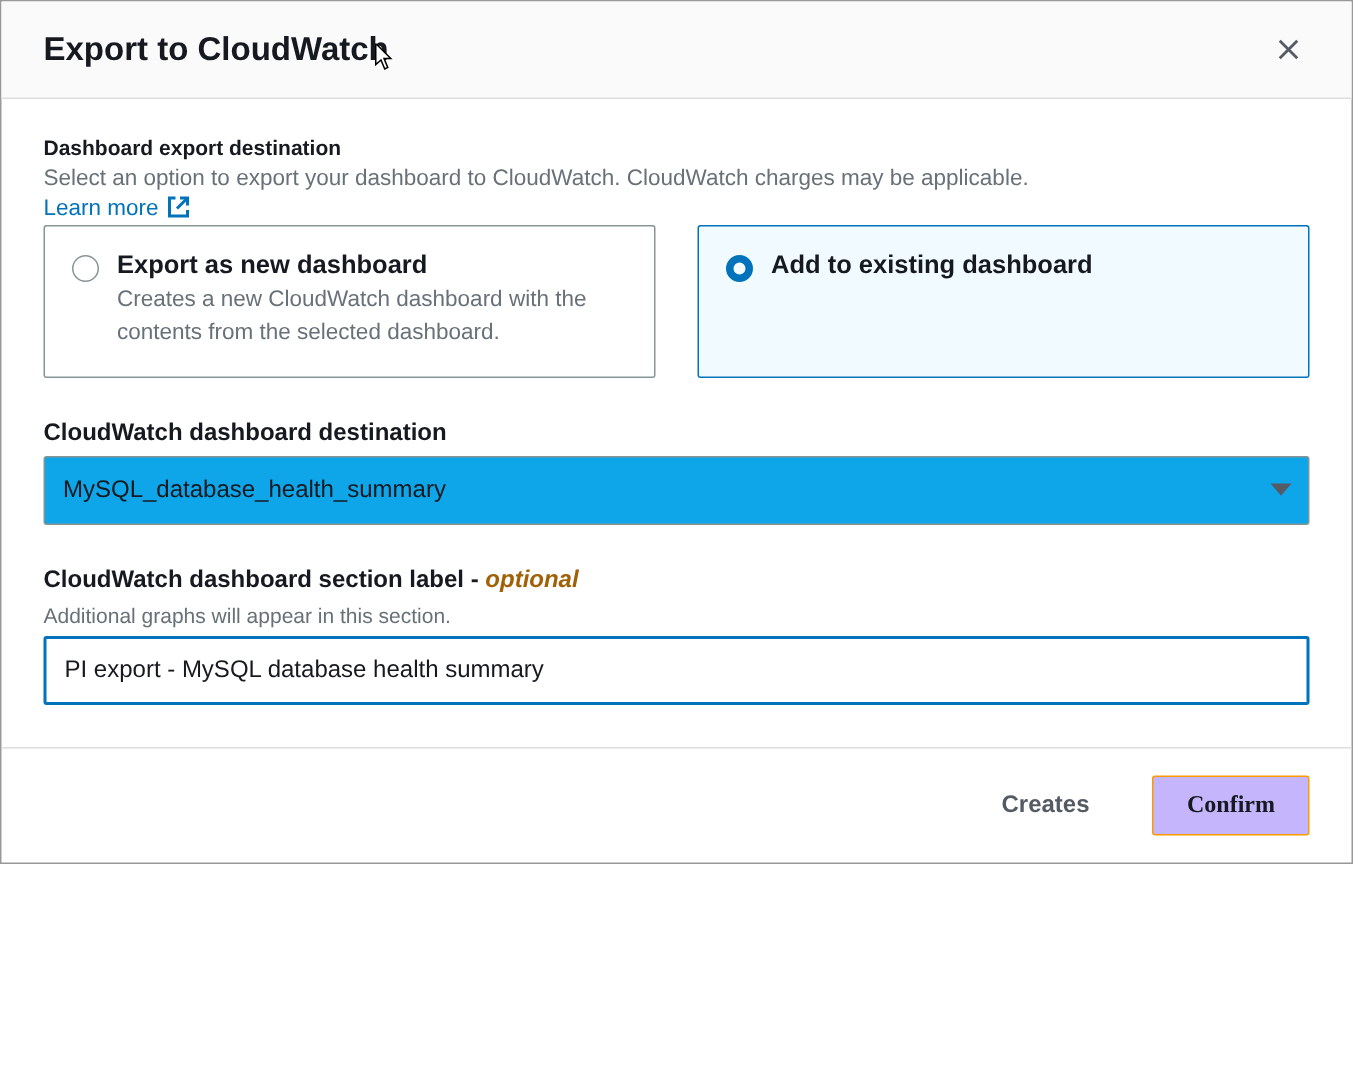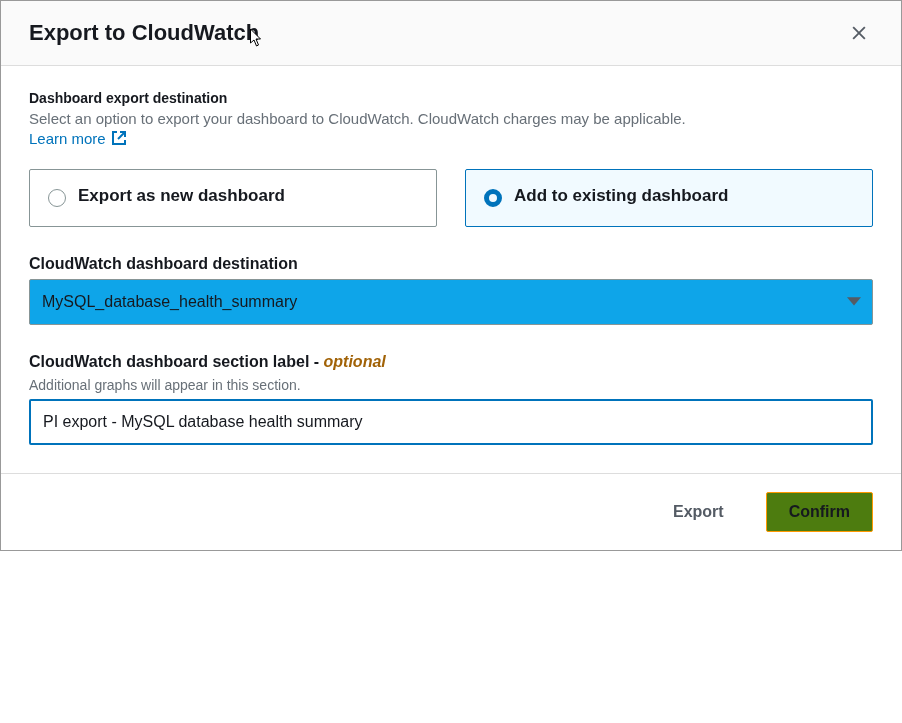--- a/index.html
+++ b/index.html
@@ -64,21 +64,20 @@
     text-decoration: none;
     font-size: 15px;
     margin-top: 1px;
     cursor: pointer;
   }
   .learn-more svg { width: 16px; height: 16px; }
 
   .radio-row {
     display: flex;
     gap: 28px;
-    margin-top: 20px;
   }
   .radio-card {
     flex: 1;
     border: 1px solid #879596;
     border-radius: 2px;
     padding: 16px 18px 18px 18px;
     display: flex;
     gap: 12px;
     cursor: pointer;
     background: #fff;
@@ -181,23 +180,24 @@
     padding: 10px 22px;
     border-radius: 2px;
     cursor: pointer;
   }
   .btn-link {
     background: none;
     border: none;
     color: #545b64;
   }
   .btn-primary {
-    background: #4d7c0f;
+    background: #c4b5fd;
     border: 1px solid #ff9900;
     color: #16191f;
+    font-family: Liberation Serif, serif;
   }
 
   .mouse-cursor {
     position: absolute;
     left: 248px; top: 28px;
     pointer-events:none;
     color:#000;
   }
   .mouse-cursor svg { width:15px; height:18px; display:block; }
 </style>
@@ -239,20 +239,21 @@
             </svg>
         </span>
       </a>
     </div>
 
     <div class="radio-row">
       <label class="radio-card">
         <span class="radio-outer"></span>
         <span class="radio-content">
           <div class="radio-title">Export as new dashboard</div>
+          <div class="radio-desc">Creates a new CloudWatch dashboard with the contents from the selected dashboard.</div>
         </span>
       </label>
       <label class="radio-card selected">
         <span class="radio-outer"></span>
         <span class="radio-content">
           <div class="radio-title">Add to existing dashboard</div>
         </span>
       </label>
     </div>
 
@@ -272,17 +273,17 @@
       <div class="field-label">
         <span>CloudWatch dashboard section label - </span><span class="optional">optional</span>
       </div>
       <div class="field-help">Additional graphs will appear in this section.</div>
       <input type="text" class="text-input" value="PI export - MySQL database health summary" style="">
     </div>
 
   </div>
 
   <div class="modal-footer">
-    <button class="btn btn-link">Export</button>
+    <button class="btn btn-link">Creates</button>
     <button class="btn btn-primary">Confirm</button>
   </div>
 
 </div>
 
 </body></html>

